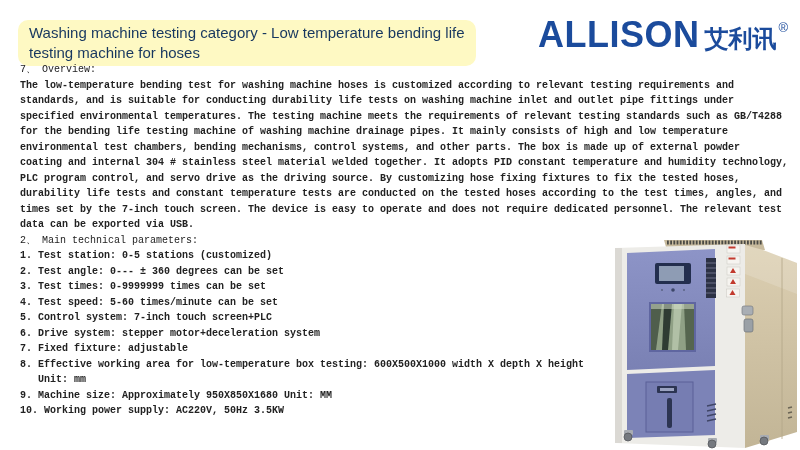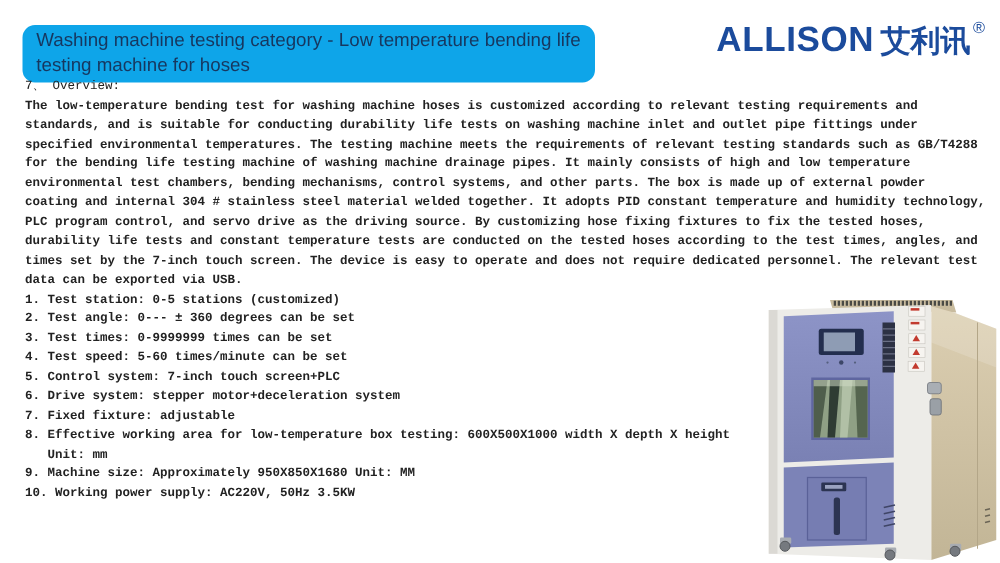--- a/index.html
+++ b/index.html
@@ -1,24 +1,24 @@
 <!DOCTYPE html>
 <html><head>
 <meta charset="utf-8">
 <style>
   html,body{margin:0;padding:0;background:#ffffff;}
   .page{position:relative;width:800px;height:450px;background:#ffffff;overflow:hidden;
         font-family:"Liberation Sans",sans-serif;}
 
-  .title-badge{position:absolute;left:18px;top:20px;background:#0ea5e9;color:#17375f;
+  .title-badge{position:absolute;left:18px;top:20px;background:#fef9c3;color:#17375f;
         font:15px/19.5px "Liberation Sans",sans-serif;padding:3px 11px 4px 11px;
         border-radius:10px;white-space:pre;}
 
   .logo{position:absolute;right:12px;top:14px;color:#1b4b9c;white-space:nowrap;}
-  .logo-latin{font-size:28px;font-weight:bold;letter-spacing:0.5px;}
+  .logo-latin{font-size:36px;font-weight:bold;letter-spacing:0.5px;}
   .logo-cn{font-size:24px;font-weight:bold;margin-left:5px;text-align:right;}
   .logo-reg{font-size:13px;vertical-align:15px;margin-left:2px;}
 
   .body-text{position:absolute;left:20px;top:62px;width:772px;color:#222222;
         font:10px/15.5px "Liberation Mono","DejaVu Sans Mono",monospace;}
   .pre{white-space:pre;font-weight:bold;}
 
   .machine{position:absolute;left:612px;top:236px;width:188px;height:214px;}
 </style>
 </head>
@@ -38,20 +38,21 @@
     <div class="pre">The low-temperature bending test for washing machine hoses is customized according to relevant testing requirements and
 standards, and is suitable for conducting durability life tests on washing machine inlet and outlet pipe fittings under
 specified environmental temperatures. The testing machine meets the requirements of relevant testing standards such as GB/T4288
 for the bending life testing machine of washing machine drainage pipes. It mainly consists of high and low temperature
 environmental test chambers, bending mechanisms, control systems, and other parts. The box is made up of external powder
 coating and internal 304 # stainless steel material welded together. It adopts PID constant temperature and humidity technology,
 PLC program control, and servo drive as the driving source. By customizing hose fixing fixtures to fix the tested hoses,
 durability life tests and constant temperature tests are conducted on the tested hoses according to the test times, angles, and
 times set by the 7-inch touch screen. The device is easy to operate and does not require dedicated personnel. The relevant test
 data can be exported via USB.</div>
+    <div>2、 Main technical parameters:</div>
     <div class="pre">1. Test station: 0-5 stations (customized)
 2. Test angle: 0--- ± 360 degrees can be set
 3. Test times: 0-9999999 times can be set
 4. Test speed: 5-60 times/minute can be set
 5. Control system: 7-inch touch screen+PLC
 6. Drive system: stepper motor+deceleration system
 7. Fixed fixture: adjustable
 8. Effective working area for low-temperature box testing: 600X500X1000 width X depth X height
    Unit: mm
 9. Machine size: Approximately 950X850X1680 Unit: MM

